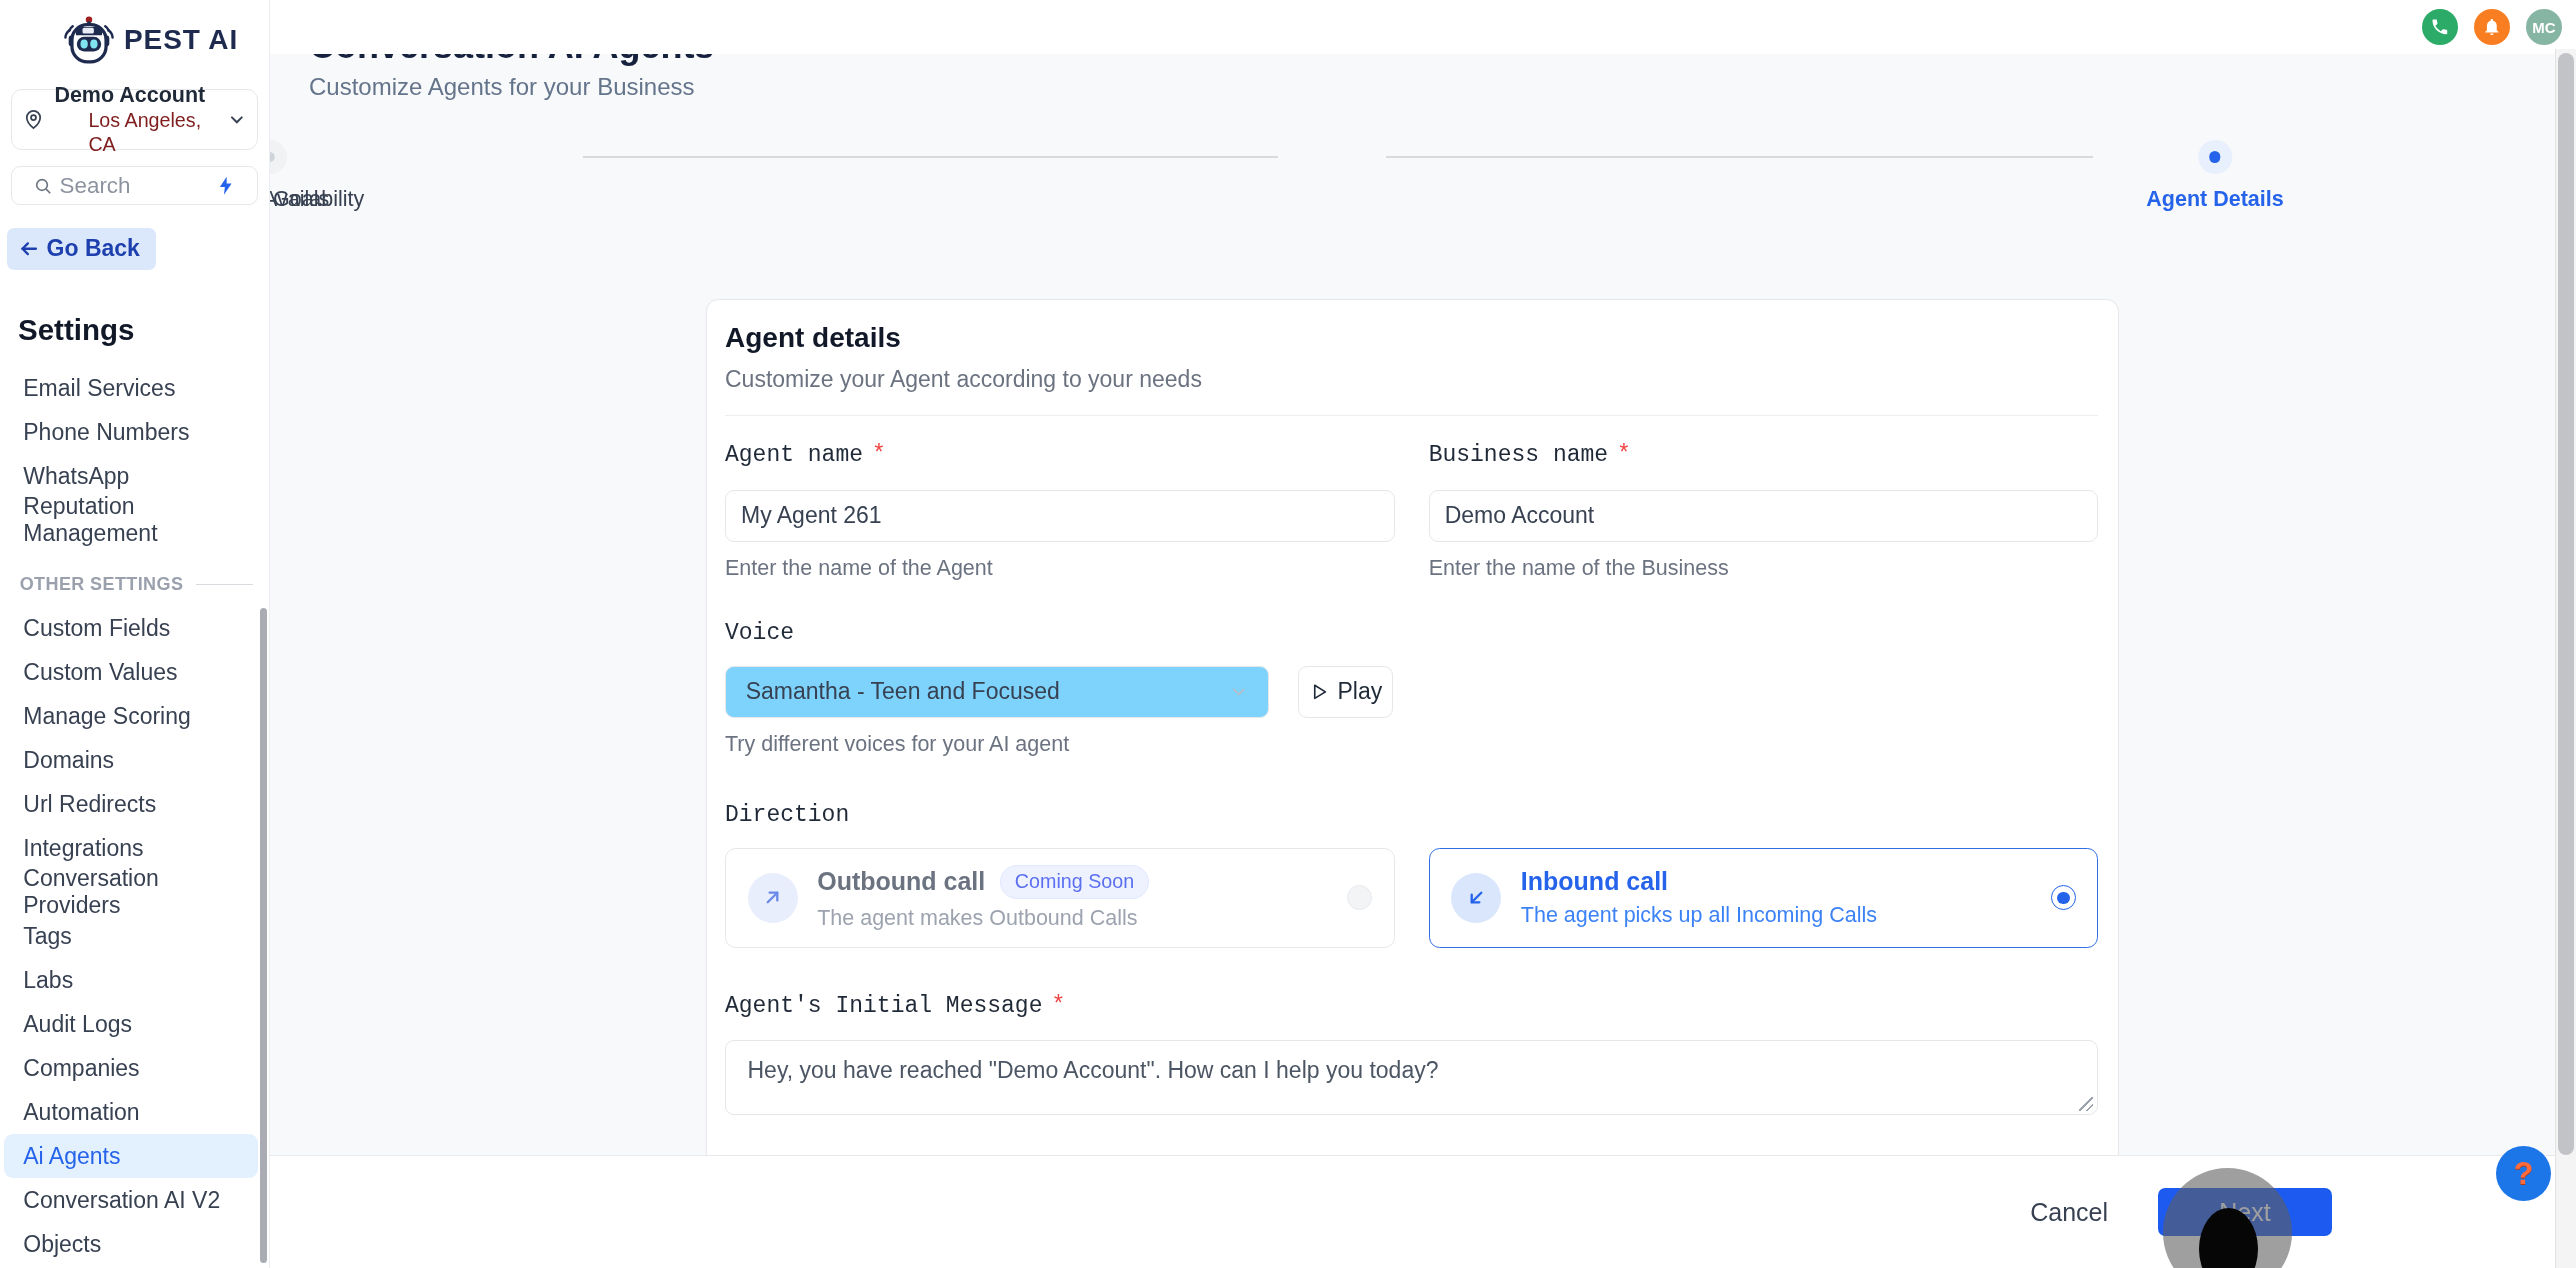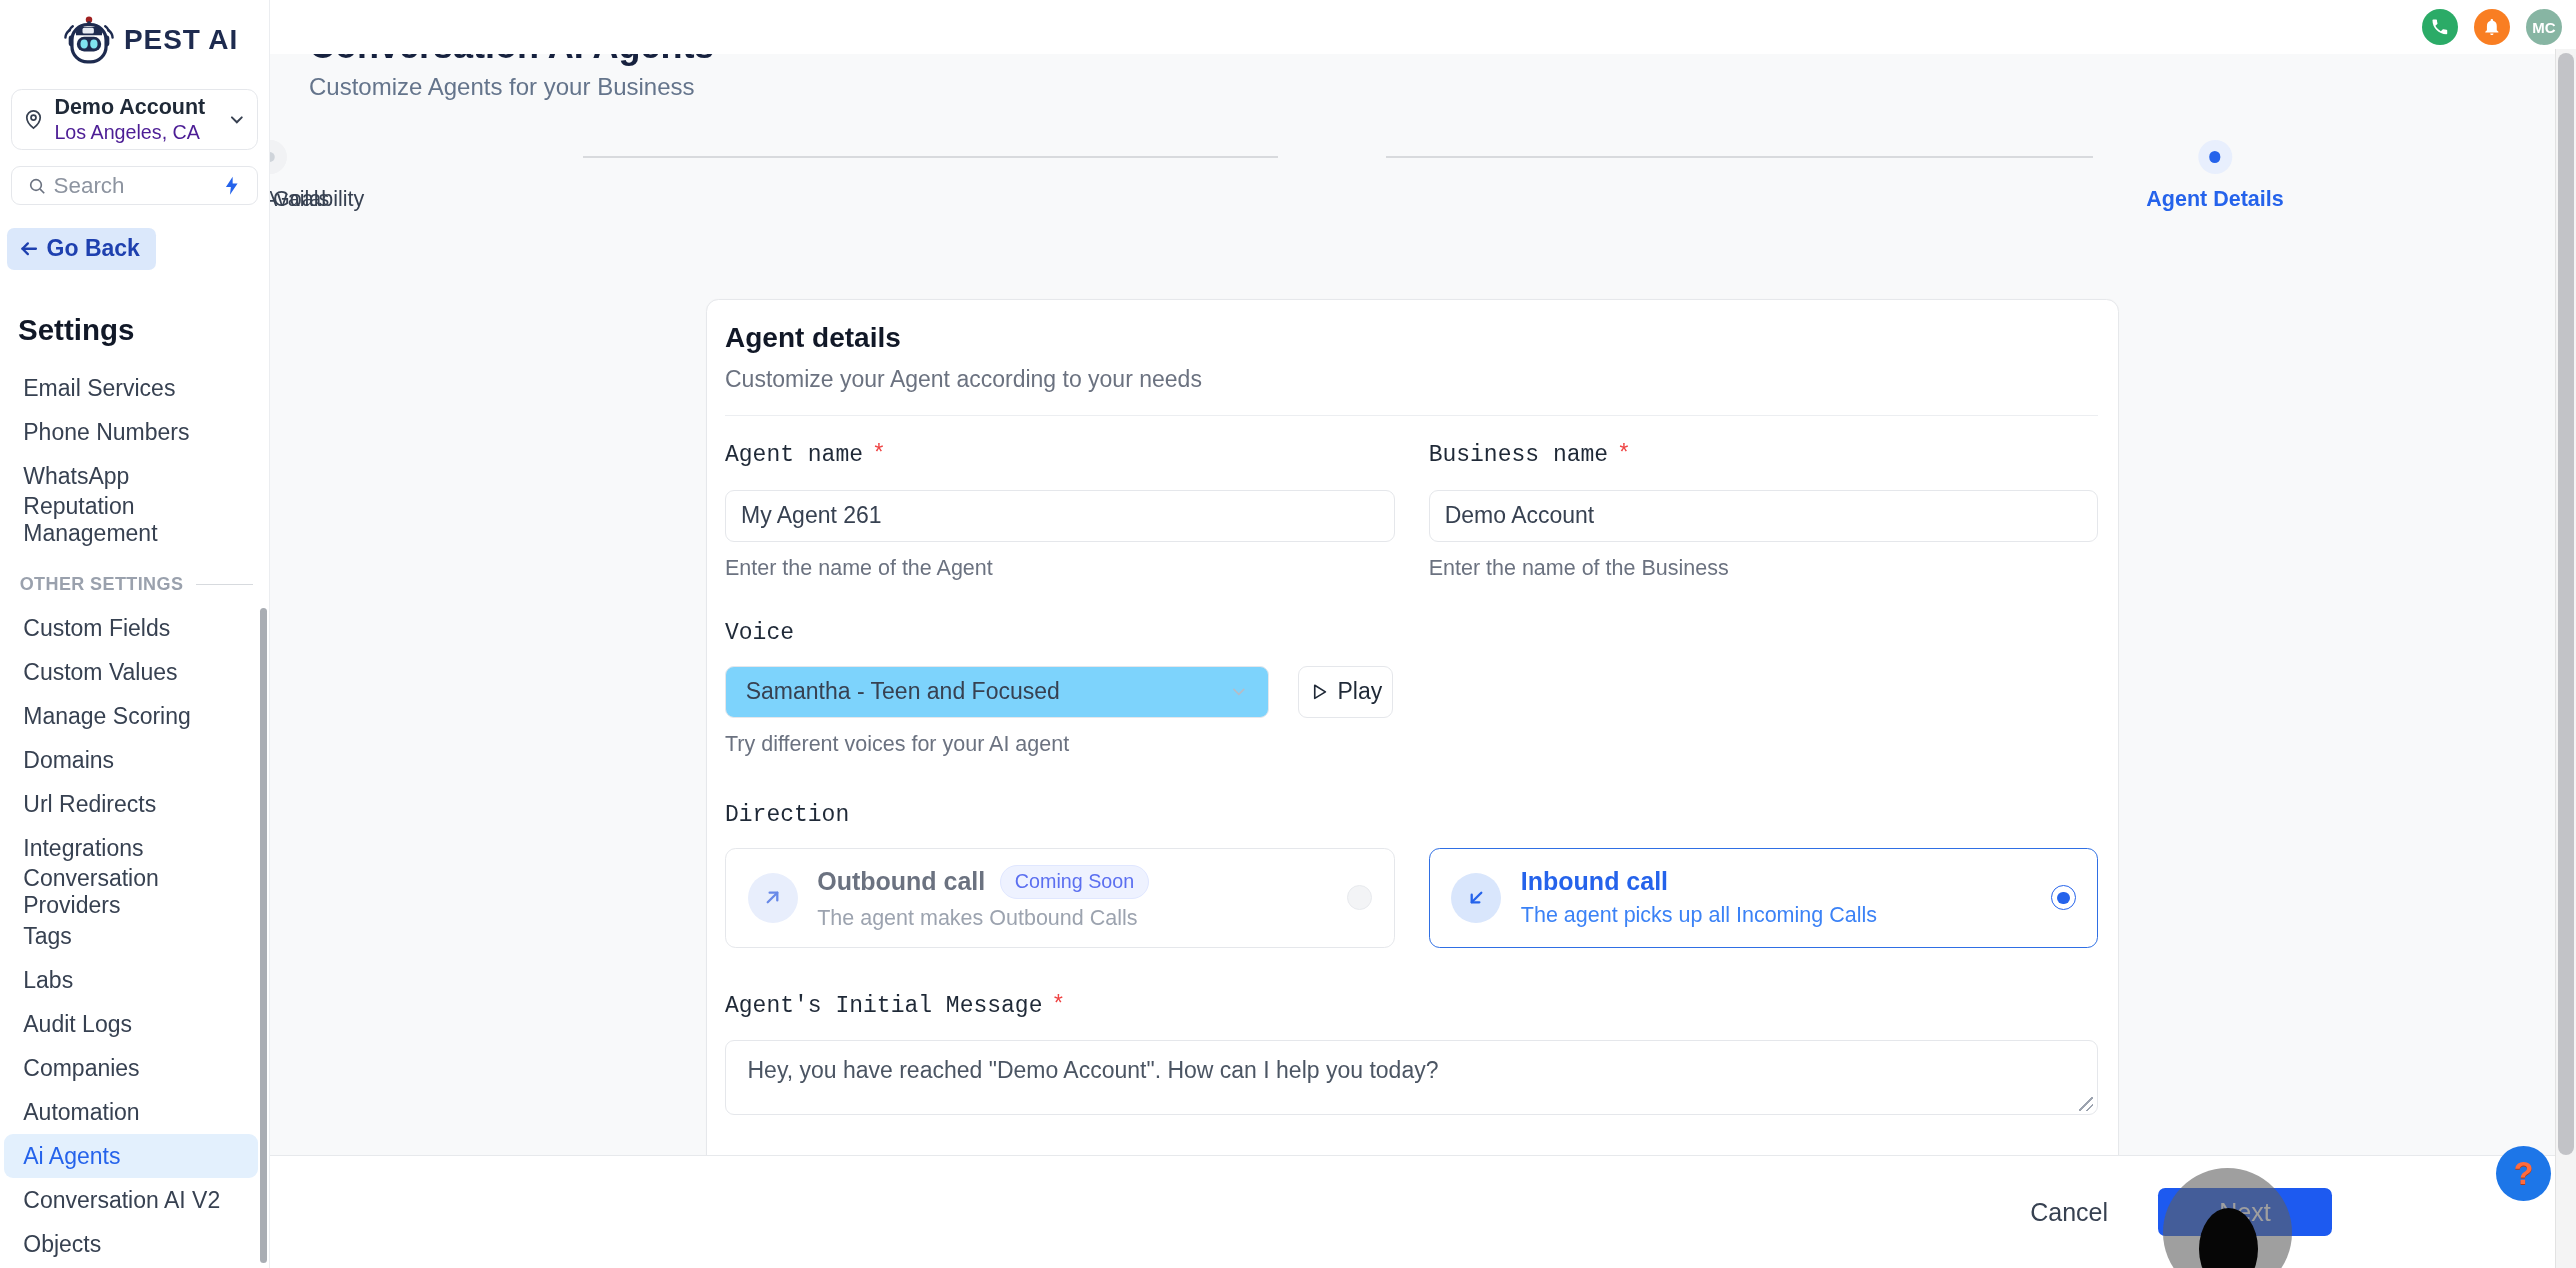--- a/index.html
+++ b/index.html
@@ -9,23 +9,23 @@
 
   
   .sidebar { position:absolute; left:0; top:0; width:270px; height:100%; background:#fff;
              border-right:0.9px solid #ebedf0; z-index:20; }
   .logo-row { display:flex; align-items:center; gap:9px; padding:14.3px 0 0 63px; }
   .logo-text { font-size:28px; font-weight:800; color:#1e2b4f; letter-spacing:0.9px; }
   .account-box { margin:23px 10.7px 0 10.7px; border:0.9px solid #e5e7eb; border-radius:10.7px;
                  height:61px; display:flex; align-items:center; padding:0 10.7px; gap:9px; cursor:pointer; }
   .account-texts { flex:1; min-width:0; }
   .account-name { font-size:21.5px; font-weight:700; color:#1f2937; line-height:1.2; }
-  .account-loc { font-size:19.7px; color:#4c1d95; line-height:1.2; }
+  .account-loc { font-size:19.7px; color:#7f1d1d; line-height:1.2;margin-left:34px; }
   .search-box { margin:16px 10.7px 0 10.7px; border:0.9px solid #e5e7eb; border-radius:9px; height:39px;
-                display:flex; align-items:center; padding:0 15px; gap:7.2px; background:#fff; }
+                display:flex; align-items:center; padding:0 21px; gap:7.2px; background:#fff; }
   .search-box input { border:none; outline:none; flex:1; font-size:22.4px; color:#374151; min-width:0;
                       font-family:"Liberation Sans", sans-serif; }
   .search-box input::placeholder { color:#8d94a0; }
   .goback { margin:23px 0 0 7.2px; display:inline-flex; align-items:center; gap:7.2px;
             background:#dbe8fb; color:#1e40af; font-size:23px; font-weight:700;
             border-radius:7.2px; padding:7.2px 16px 7.2px 10.7px; cursor:pointer; }
   .settings-h { margin:43px 0 0 18px; font-size:29.5px; font-weight:700; color:#111827; }
   .nav { margin-top:19.7px; list-style:none; }
   .nav .item { height:44px; display:flex; align-items:center; font-size:23px; color:#374151;
                padding-left:19.7px; cursor:pointer; border-radius:9px; margin:0 10.7px 0 3.6px; }

